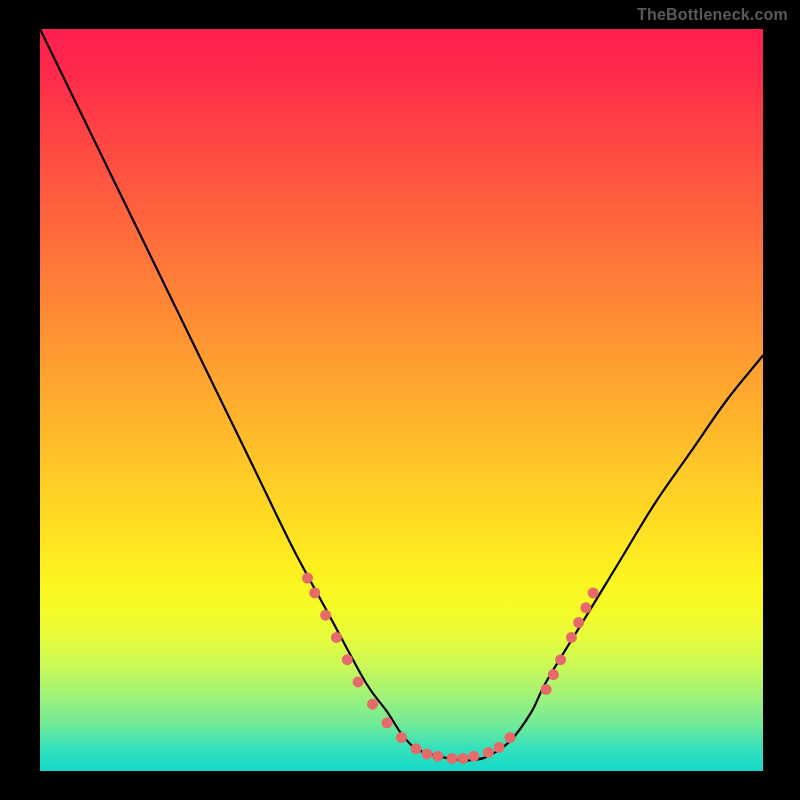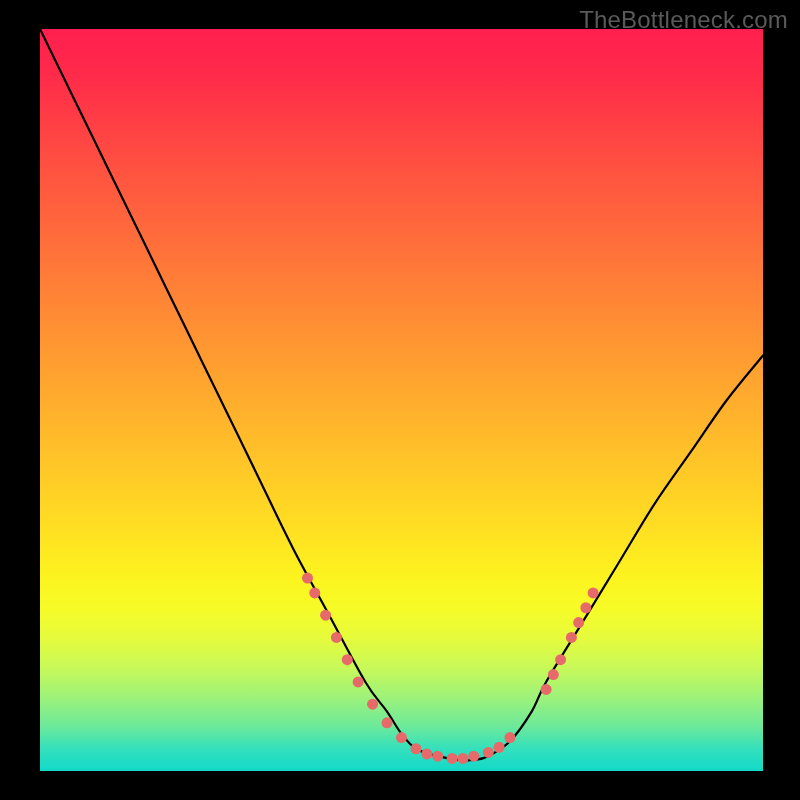--- a/index.html
+++ b/index.html
@@ -45,22 +45,22 @@
       #6ce99b 94%,
       #34e0bc 97%,
       #12d9c9 100%
     );
   }
   .watermark {
     position: absolute;
     top: 6px;
     right: 12px;
     color: #5a5a5a;
-    font-size: 24px;
-    font-weight: 400;
+    font-size: 16px;
+    font-weight: 700;
     letter-spacing: 0.2px;
     user-select: none;
   }
   svg.curve {
     position: absolute;
     left: 0;
     top: 0;
     width: 723px;
     height: 742px;
     overflow: visible;

